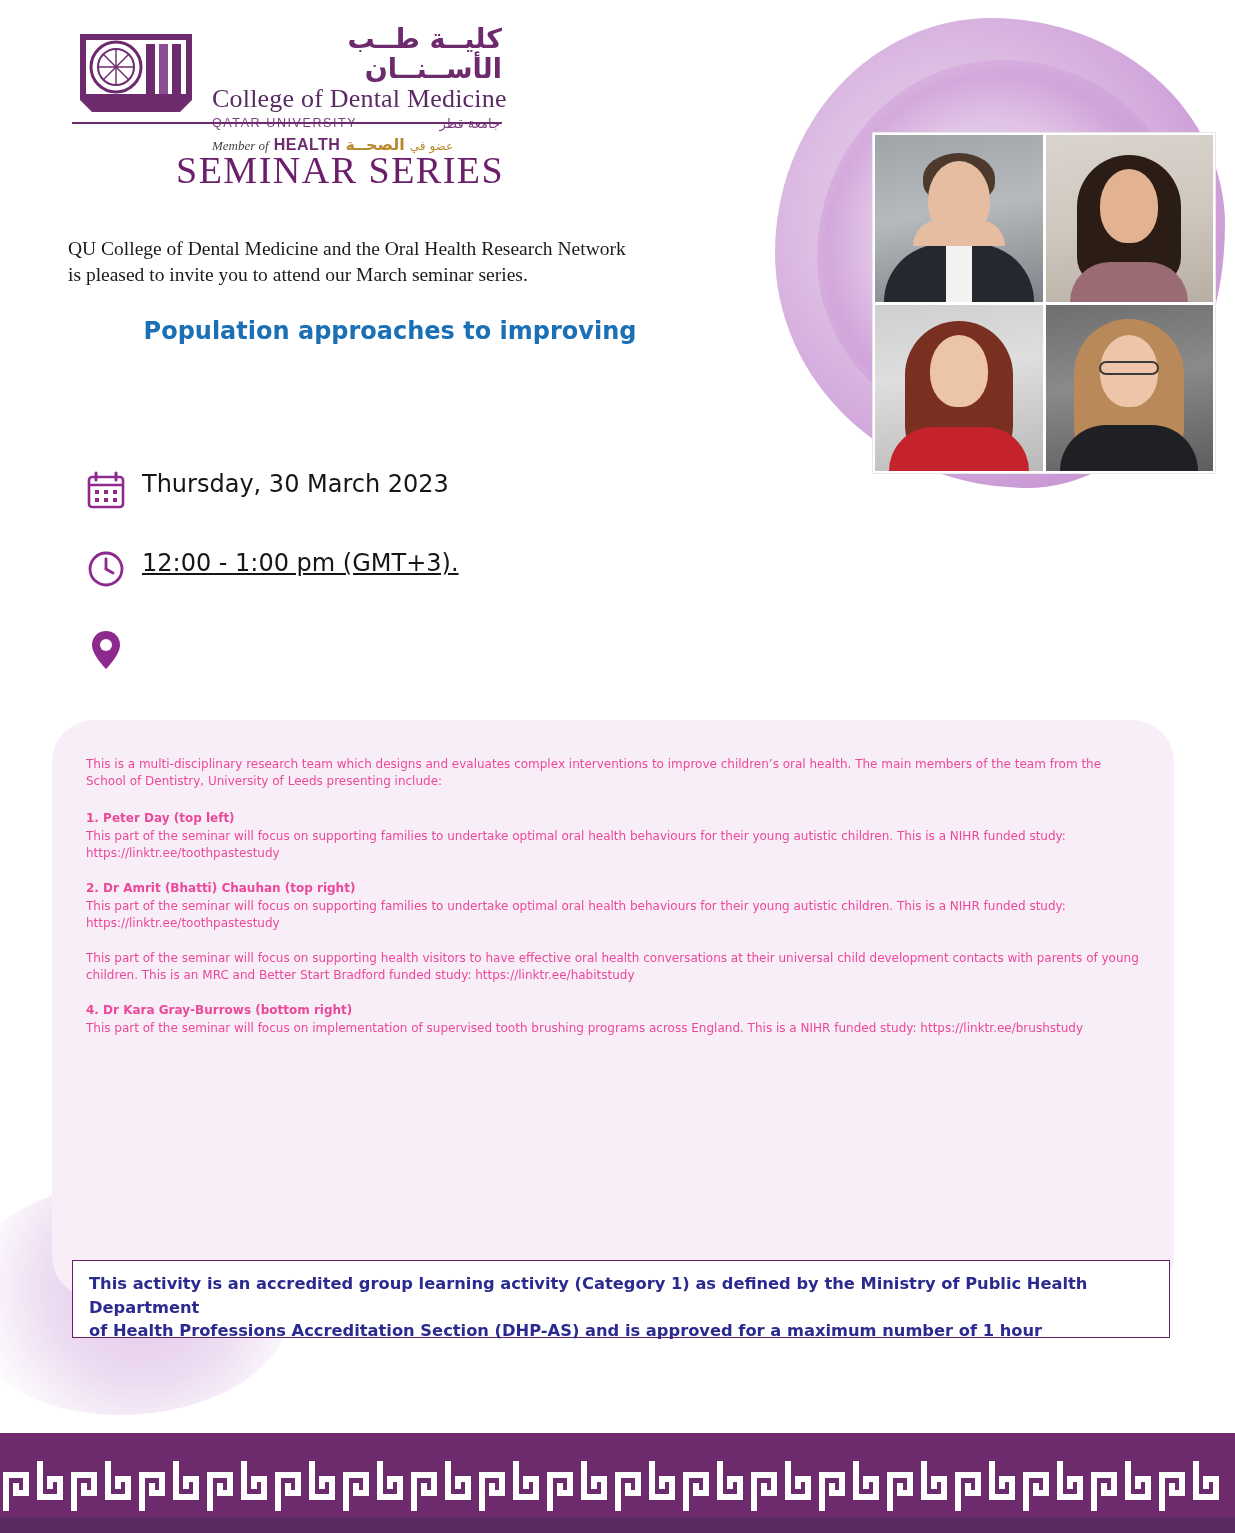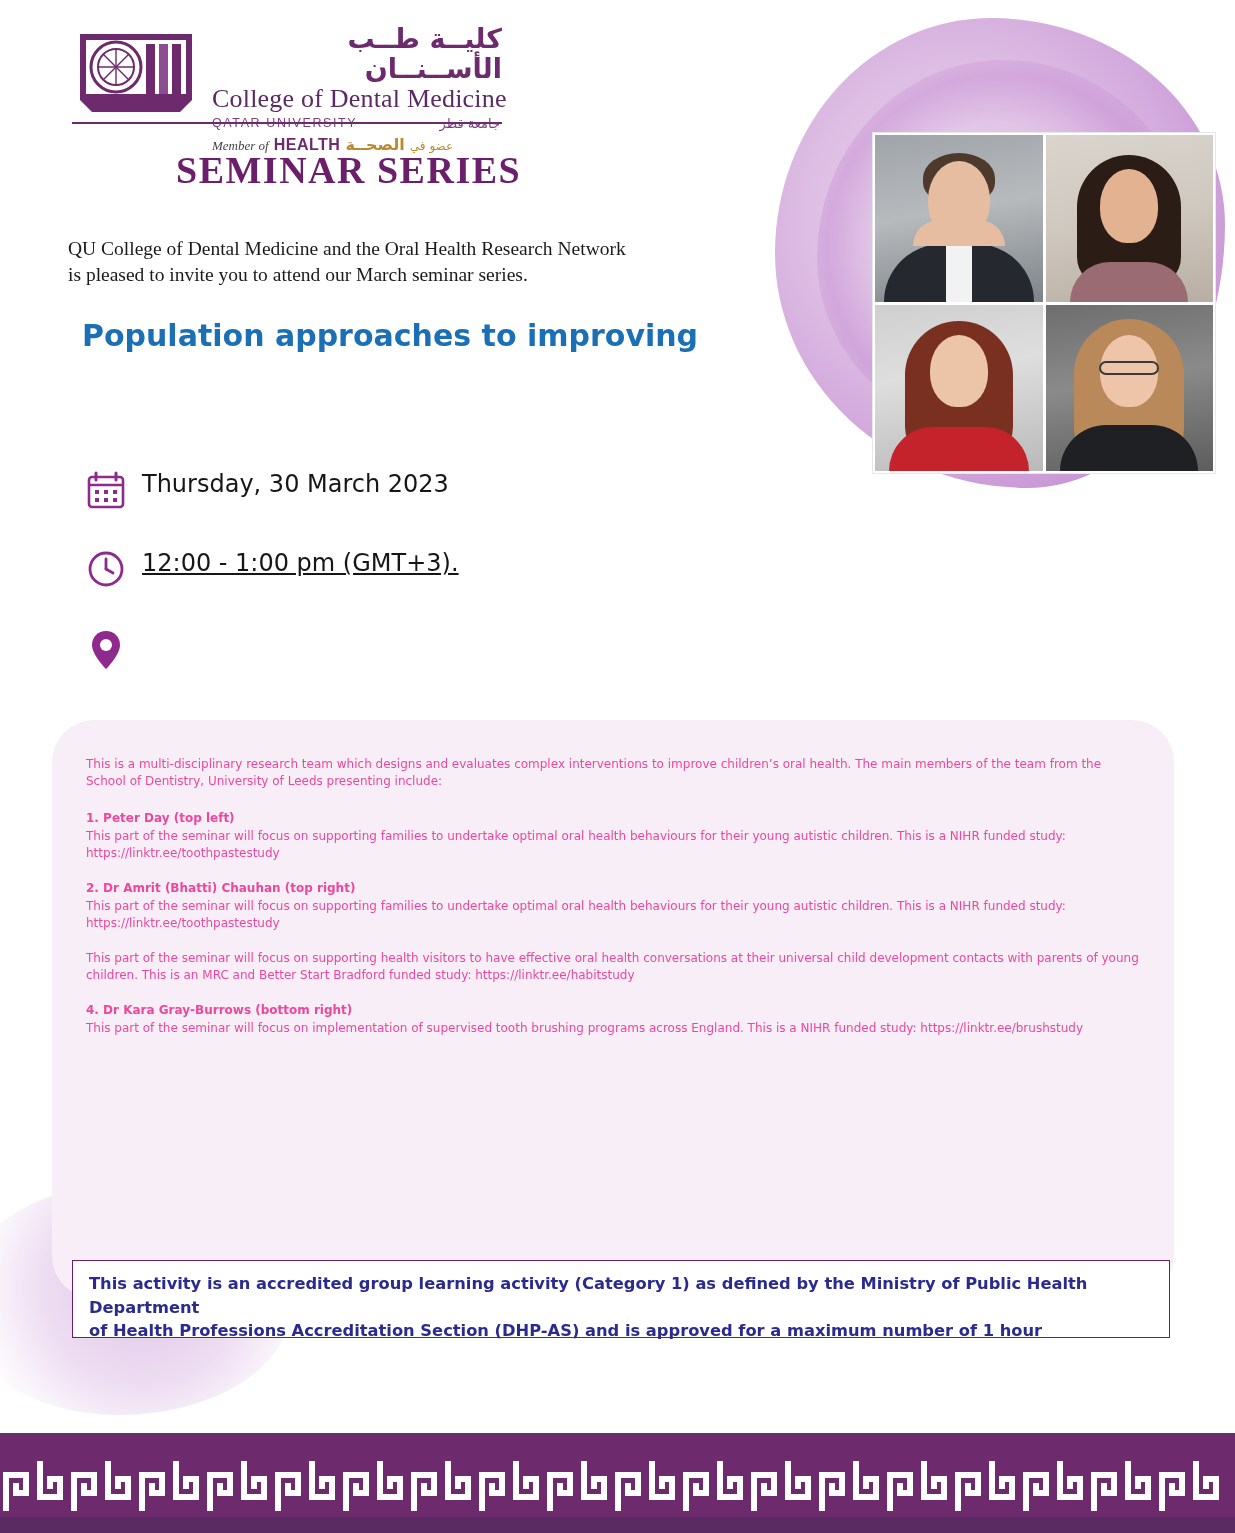--- a/index.html
+++ b/index.html
@@ -81,21 +81,21 @@
   .logo-member .m2 { font-family: "Liberation Sans", sans-serif; font-weight: bold; font-size: 16px; color: #6d2b6d; letter-spacing: 0.5px; }
   .logo-member .m3 { font-family: "DejaVu Sans", sans-serif; font-weight: bold; font-size: 16px; color: #b98a2e; }
   .logo-member .m4 { font-family: "DejaVu Sans", sans-serif; font-size: 12px; color: #b98a2e; }
   .logo-rule { position: absolute; left: 0; top: 98px; width: 430px; height: 2px; background: #6d2b6d; }
 
   
   .seminar-title {
     position: absolute;
     top: 148px; left: 176px;
     font-family: "Liberation Serif", serif;
-    font-weight: bold;
+    font-weight: normal;
     font-size: 38px;
     letter-spacing: 1.5px;
     color: #6b1f6b;
     z-index: 3;
   }
   .invite {
     position: absolute;
     top: 236px; left: 68px;
     width: 660px;
     font-family: "Liberation Serif", serif;
@@ -104,21 +104,21 @@
     color: #1a1a1a;
     z-index: 3;
   }
   .main-title {
     position: absolute;
     top: 316px; left: 70px;
     width: 640px;
     text-align: center;
     font-family: "DejaVu Sans", sans-serif;
     font-weight: bold;
-    font-size: 30px;
+    font-size: 24px;
     line-height: 1.32;
     color: #1a6fb5;
     z-index: 3;
   }
 
   
   .photos {
     position: absolute;
     top: 133px; left: 873px;
     width: 342px; height: 340px;

